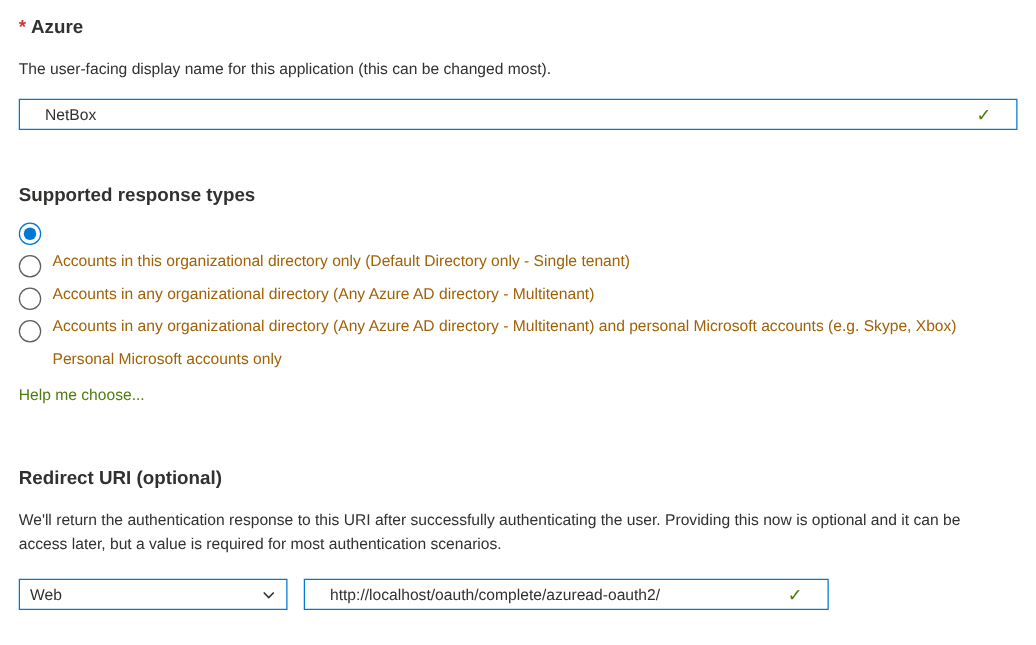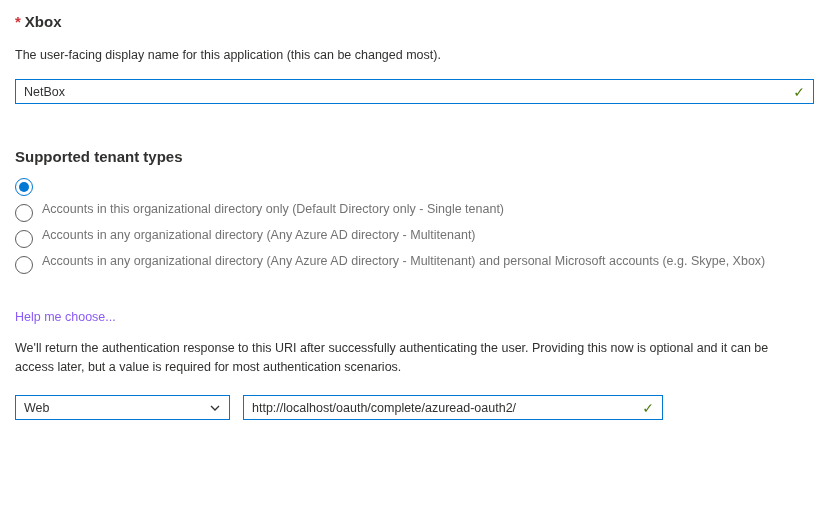--- a/index.html
+++ b/index.html
@@ -31,21 +31,21 @@
     color: #323130;
   }
 
   
   .field {
     display: flex;
     align-items: center;
     height: 25px;
     border: 1px solid #0078d4;
     background: #fff;
-    padding: 0 8px;
+    padding: 0 20px;
   }
   .field input {
     flex: 1;
     border: none;
     outline: none;
     font-family: "Liberation Sans", sans-serif;
     font-size: 12.5px;
     color: #323130;
     background: transparent;
     padding: 0;
@@ -96,27 +96,27 @@
     width: 10px;
     height: 10px;
     border-radius: 50%;
     background: transparent;
   }
   .radio-row.selected .radio .dot { background: #0078d4; }
   .radio-label {
     font-size: 12.5px;
     line-height: 16px;
     margin-left: 9px;
-    color: #737373;
+    color: #a16207;
     margin-top: 43px;
   }
 
   a.help-link {
     font-size: 12.5px;
-    color: #8b5cf6;
+    color: #4d7c0f;
     text-decoration: none;
     cursor: pointer;
   }
 
   
   .dropdown {
     width: 215px;
     height: 25px;
     border: 1px solid #0078d4;
     display: flex;
@@ -132,31 +132,31 @@
   }
   .chevron { display: flex; align-items: center; }
   #uri-field { width: 420px; margin-left: 13px; }
 </style>
 </head>
 <body>
 
 <div class="page">
 
   <div class="section-title" id="name-heading">
-    <span class="required-star">*</span><span>Xbox</span>
+    <span class="required-star">*</span><span>Azure</span>
   </div>
 
   <div class="desc" id="name-desc">The user-facing display name for this application (this can be changed most).</div>
 
   <div class="field" id="name-field">
     <input type="text" value="NetBox" style="">
     <span class="check">✓</span>
   </div>
 
-  <div class="section-title" id="account-title">Supported tenant types</div>
+  <div class="section-title" id="account-title">Supported response types</div>
 
 
   <div id="radio-group">
     <div class="radio-row selected">
       <span class="radio">
           <span class="dot"></span>
         </span>
       <span class="radio-label">Accounts in this organizational directory only (Default Directory only - Single tenant)</span>
     </div>
     <div class="radio-row">
@@ -168,27 +168,29 @@
     <div class="radio-row">
       <span class="radio">
           <span class="dot"></span>
         </span>
       <span class="radio-label">Accounts in any organizational directory (Any Azure AD directory - Multitenant) and personal Microsoft accounts (e.g. Skype, Xbox)</span>
     </div>
     <div class="radio-row">
       <span class="radio">
           <span class="dot"></span>
         </span>
+      <span class="radio-label">Personal Microsoft accounts only</span>
     </div>
   </div>
 
   <div id="help-link-row">
     <a class="help-link" href="#">Help me choose...</a>
   </div>
 
+  <div class="section-title" id="redirect-title">Redirect URI (optional)</div>
 
   <div class="desc" id="redirect-desc">We'll return the authentication response to this URI after successfully authenticating the user. Providing this now is optional and it can be access later, but a value is required for most authentication scenarios.</div>
 
   <div id="uri-row">
     <div class="dropdown">
       <span class="dd-value">Web</span>
       <span class="chevron">
         <svg width="12" height="12" viewBox="0 0 12 12">
             <path d="M2 4l4 4 4-4" fill="none" stroke="#323130" stroke-width="1.3"></path>
           </svg>

